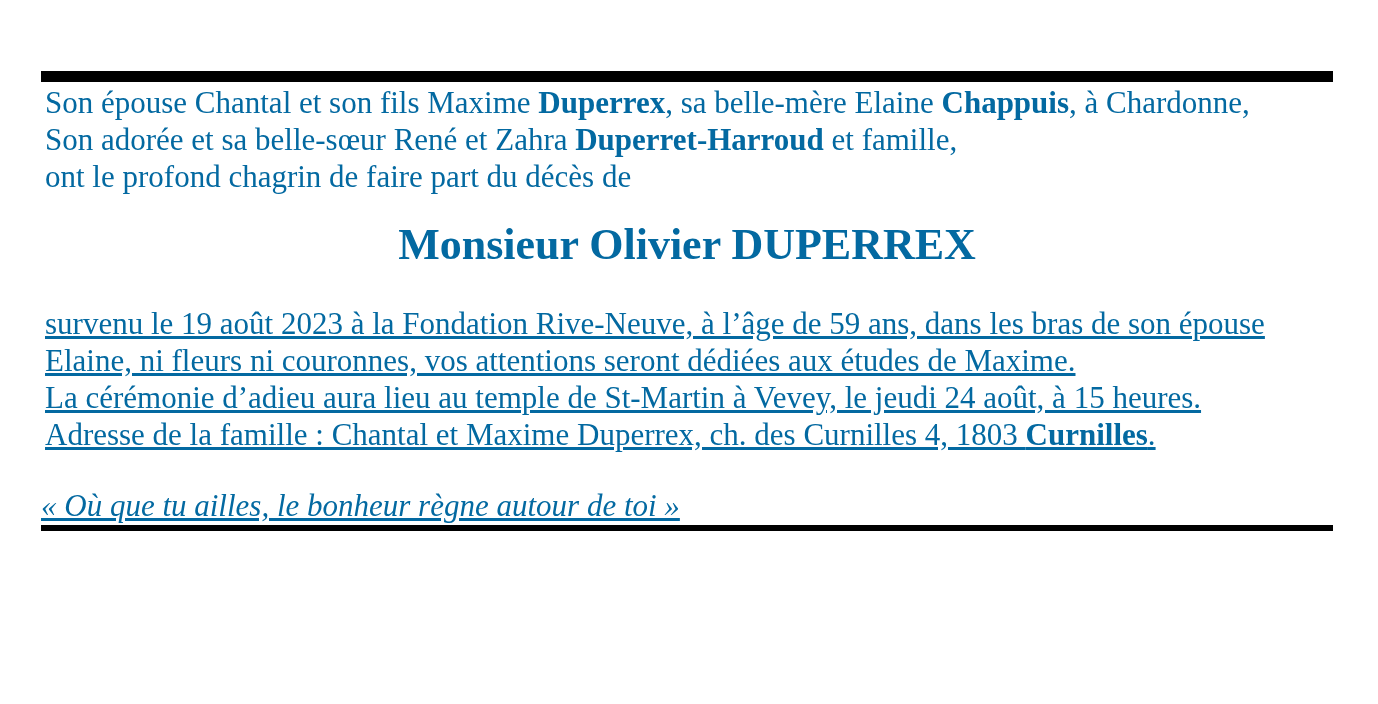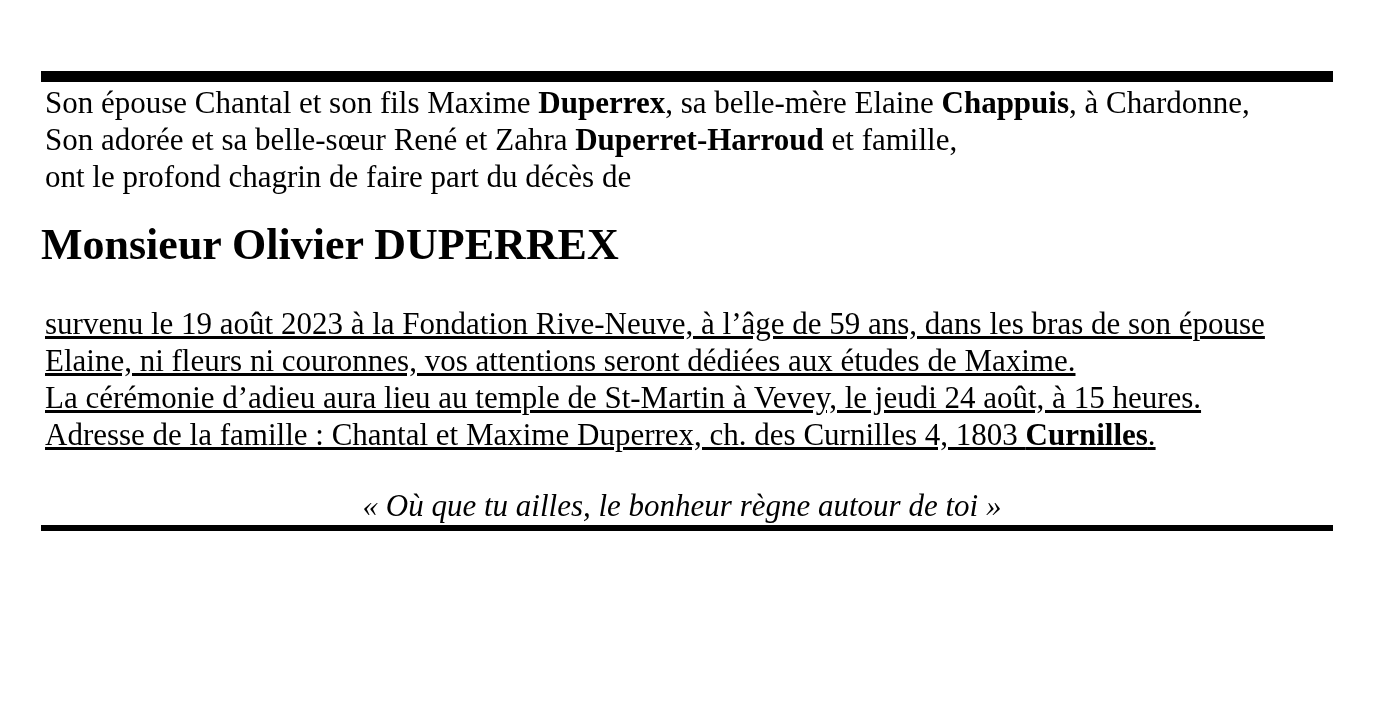--- a/index.html
+++ b/index.html
@@ -6,21 +6,21 @@
     margin: 0;
     padding: 0;
     background: #ffffff;
   }
   .page {
     position: relative;
     width: 1378px;
     height: 704px;
     background: #ffffff;
     font-family: "Liberation Serif", serif;
-    color: #000000;
+    color: #0369a1;
     overflow: hidden;
   }
   .content {
     position: absolute;
     left: 41px;
     top: 71px;
     width: 1292px;
   }
   .rule {
     background: #000000;
@@ -34,31 +34,32 @@
     line-height: 37px;
   }
   .intro { margin-top: 2px; }
   .b { font-weight: bold; }
   .title {
     margin: 24px 0 0 0;
     padding: 0;
     font-size: 44px;
     line-height: 52px;
     font-weight: bold;
-    text-align: left;
+    text-align: center;
     letter-spacing: 0px;
   }
   .details { margin-top: 34px; text-decoration: underline; }
   .quote {
     margin-top: 34px;
     padding-right: 10px;
     font-size: 31px;
     line-height: 37px;
     font-style: italic;
-    text-align: center;
+    text-align: left;
+    text-decoration: underline;
   }
 </style>
 </head>
 <body>
 
 <div class="page">
   <div class="content">
 
     <div class="rule rule-top"></div>
 

